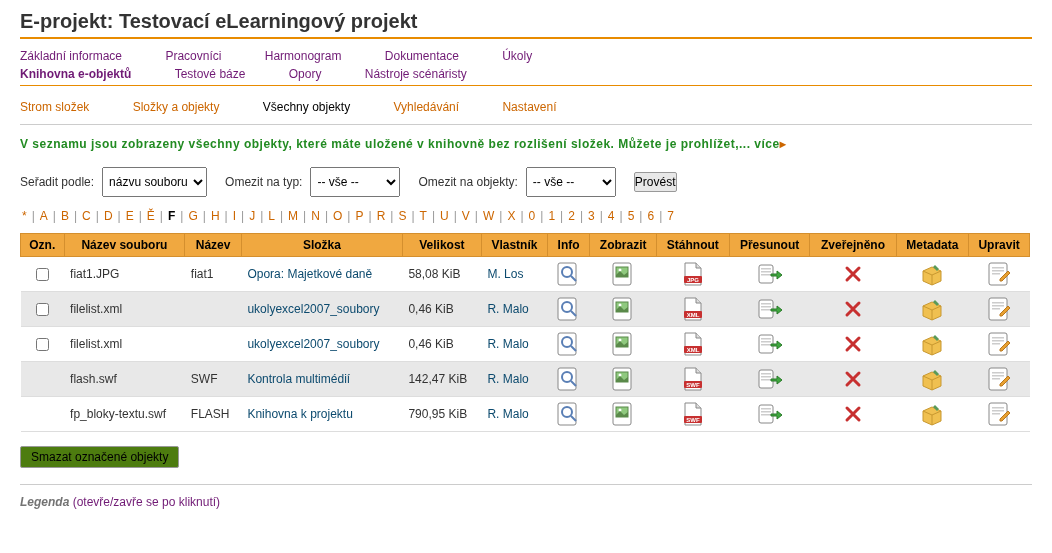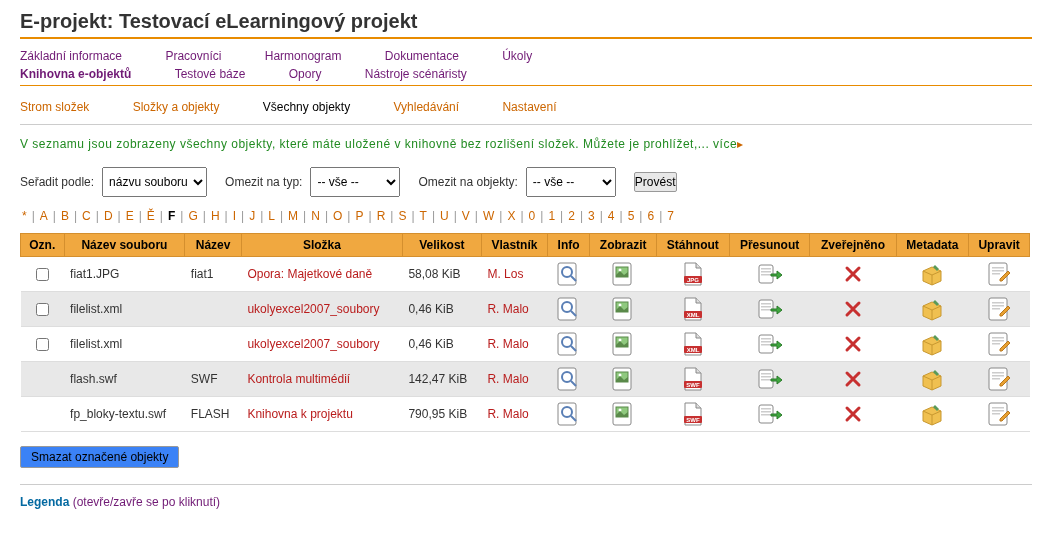--- a/index.html
+++ b/index.html
@@ -4,40 +4,40 @@
 <style>
 body { font-family: Verdana, Arial, sans-serif; font-size: 12px; color: #333; margin: 0; padding: 10px 20px; background: #fff; }
 h1 { font-size: 20px; font-weight: bold; margin: 0 0 4px 0; color: #333; }
 .hr-orange { border: none; border-top: 2px solid #e88b00; margin: 4px 0 10px 0; }
 .nav-row { margin-bottom: 4px; }
 .nav-row a, .nav-row span.link { color: #701a75; text-decoration: none; margin-right: 40px; cursor: pointer; display: inline-block; }
 .nav-row .active { color: #000; font-weight: bold; text-align: right; }
 .subnav { margin: 14px 0 10px 0; }
 .subnav span { margin-right: 40px; color: #cc6600; cursor: pointer; }
 .subnav .active { color: #000; font-weight: normal; }
-.info-text { color: #228b22; margin: 10px 0 14px 0; line-height: 1.5; letter-spacing: 0.5px; }
+.info-text { color: #228b22; margin: 10px 0 14px 0; line-height: 1.5; letter-spacing: 0.5px; font-weight: bold; }
 .info-text .more { color: #228b22; cursor: pointer; }
 .info-text .arrow { color: #cc6600; }
 .controls { margin: 8px 0 12px 0; display: flex; align-items: center; gap: 4px; flex-wrap: wrap; }
 .controls label { font-weight: normal; margin-right: 4px; }
 .controls select { font-size: 12px; padding: 6px 2px; }
 .controls button { font-size: 12px; padding: 2px 0; background: #e8e8e8; border: 1px solid #999; border-radius: 2px; cursor: pointer; }
 .alpha { color: #cc6600; margin: 8px 0 10px 0; }
 .alpha span { cursor: pointer; padding: 0 2px; }
 .alpha .sep { color: #999; padding: 0 3px; cursor: default; }
 .alpha .active { color: #000; font-weight: bold; }
 table { border-collapse: collapse; width: 1010px; }
 th { background: #f0a840; color: #000; font-weight: bold; text-align: center; padding: 4px 6px; border: 1px solid #d48f2e; font-size: 12px; white-space: nowrap; }
 td { padding: 4px 6px; border-bottom: 1px solid #ddd; font-size: 12px; vertical-align: middle; }
 tr.alt td { background: #e8e8e8; }
-td.link { color: #b91c1c; cursor: pointer; }
+td.link { color: #0c4a6e; cursor: pointer; }
 td.icon-cell { text-align: center; }
-.delete-btn { margin: 14px 0 10px 0; font-size: 12px; padding: 3px 10px; background: #3b82f6; border: 1px solid #999; border-radius: 2px; cursor: pointer; }
+.delete-btn { margin: 14px 0 10px 0; font-size: 12px; padding: 3px 10px; background: #4d7c0f; border: 1px solid #999; border-radius: 2px; cursor: pointer; }
 .legend { margin-top: 10px; }
-.legend b { color: #0369a1; font-weight: bold; cursor: pointer; }
+.legend b { color: #737373; font-weight: bold; cursor: pointer; font-style: italic; }
 .legend span { color: #701a75; }
 svg { vertical-align: middle; }
 input[type="checkbox"] { cursor: pointer; }
 </style>
 </head>
 <body>
 
 
 
 <h1>E-projekt: Testovací eLearningový projekt</h1>

